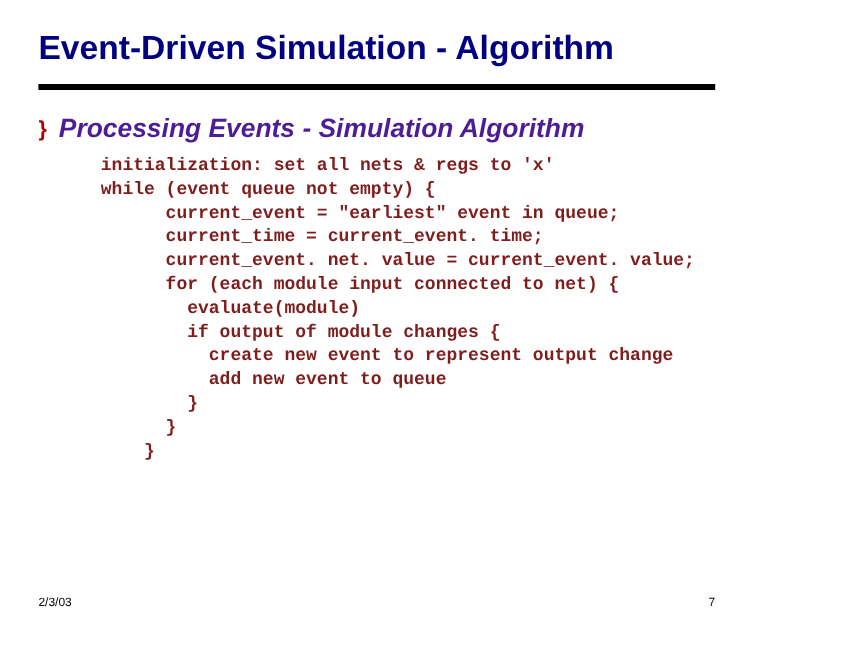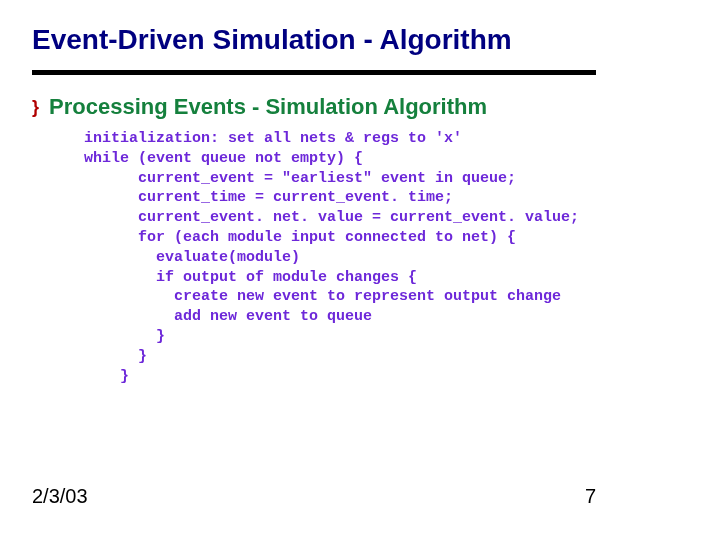--- a/index.html
+++ b/index.html
@@ -2,23 +2,23 @@
 <html><head>
 <meta charset="utf-8">
 <style>
   * { margin: 0; padding: 0; box-sizing: border-box; }
   html, body { width: 720px; height: 540px; background: #fff; font-family: Arial, Helvetica, sans-serif; }
   .slide { width: 628px; height: 540px; position: relative; padding: 24px 32px 0 32px; }
   .title { color: #000080; font-size: 28px; font-weight: bold; margin-bottom: 14px; }
   .rule { height: 5px; background: #000; width: 100%; margin-bottom: 20px; }
   .section { display: flex; align-items: flex-start; gap: 10px; }
   .bullet { color: #b00000; font-size: 18px; font-weight: bold; line-height: 24px; flex: 0 0 auto; }
-  .section-title { color: #15803d; font-size: 22px; font-weight: bold; line-height: 24px; }
-  .code { font-family: "Courier New", Courier, monospace; font-size: 15px; font-weight: bold; white-space: pre; color: #6d28d9; margin: 10px 0 0 52px; line-height: 1.32; }
-  .footer { position: absolute; bottom: 32px; left: 0; width: 100%; padding: 0 32px; display: flex; justify-content: space-between; font-size: 20px; color: #000; }
+  .section-title { color: #4c1d95; font-size: 22px; font-weight: bold; line-height: 24px; font-style: italic; }
+  .code { font-family: "Courier New", Courier, monospace; font-size: 15px; font-weight: bold; white-space: pre; color: #7f1d1d; margin: 10px 0 0 52px; line-height: 1.32; }
+  .footer { position: absolute; bottom: 32px; left: 0; width: 100%; padding: 0 32px; display: flex; justify-content: space-between; font-size: 10px; color: #000; }
   .footer .center { position: absolute; left: 50%; transform: translateX(-50%); }
 </style>
 </head>
 <body>
 
 <div class="slide">
   <div class="title">Event-Driven Simulation - Algorithm</div>
   <div class="rule"></div>
 
   <div class="section">

